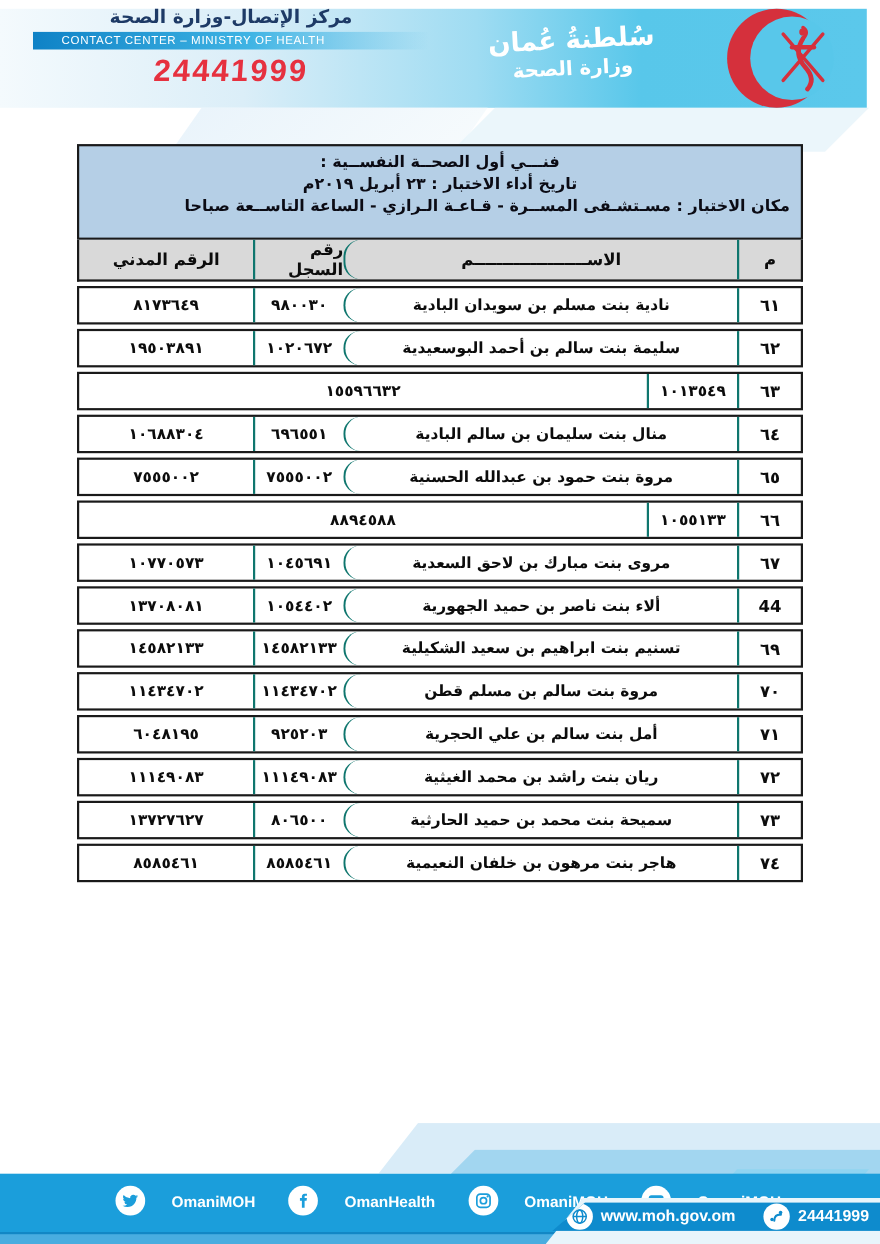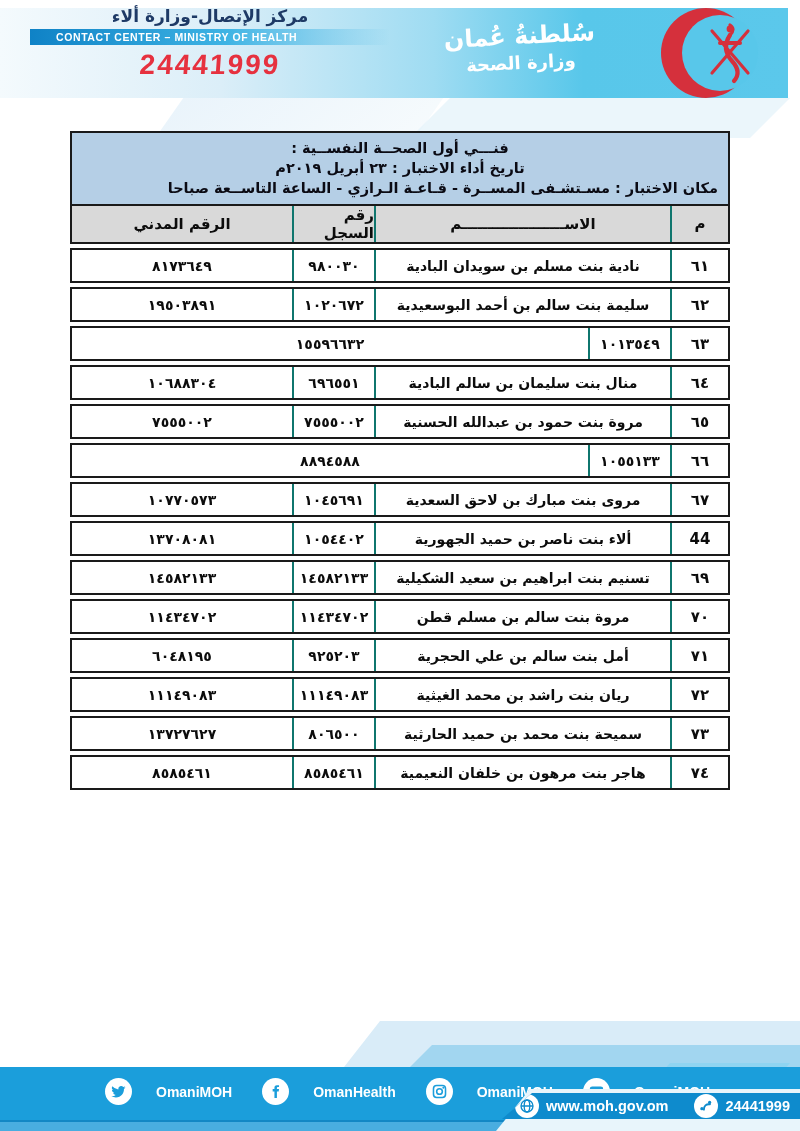--- a/index.html
+++ b/index.html
@@ -11,45 +11,45 @@
   .hdr-band{position:absolute;top:8px;left:0;width:788px;height:90px;
     background:linear-gradient(90deg,#f4fafd 0%,#dbeef8 28%,#9fdcf2 55%,#58c7ea 74%,#5bc8eb 100%);}
   .hdr-deco1{position:absolute;top:98px;left:150px;width:260px;height:95px;
     background:linear-gradient(115deg,#eaf4fb,#f7fbfd);transform:skewX(-35deg);}
   .hdr-deco2{position:absolute;top:98px;left:430px;width:340px;height:40px;
     background:#e3f2fa;transform:skewX(-45deg);opacity:.7;}
   .hdr-left{position:absolute;top:6px;left:30px;width:360px;text-align:center;}
   .hdr-ar{color:#1e3a66;font-weight:bold;font-size:17px;direction:rtl;}
   .hdr-en{margin-top:3px;height:16px;line-height:16px;text-align:left;padding-left:26px;
     background:linear-gradient(90deg,#0f82c6 0%,#3fb4e4 55%,rgba(120,200,235,0) 100%);
-    color:#fff;font-size:10.5px;font-weight:bold;letter-spacing:.6px;
+    color:#fff;font-size:10.5px;font-weight:normal;letter-spacing:.6px;
     font-family:"Liberation Sans",sans-serif;}
   .hdr-phone{margin-top:4px;color:#e6313f;font-weight:bold;font-size:28px;
     letter-spacing:2px;font-family:"Liberation Sans",sans-serif;transform:skewX(-4deg);}
   .callig{position:absolute;top:22px;right:175px;width:210px;text-align:center;
     color:#ffffff;direction:rtl;transform:rotate(-3deg);}
   .callig .l1{font-size:24px;font-weight:bold;letter-spacing:1px;}
   .callig .l2{font-size:18px;font-weight:bold;margin-top:2px;}
   .crest{position:absolute;top:5px;right:28px;}
 
   
   .doc{position:absolute;top:131px;left:70px;width:660px;direction:rtl;}
   .title-box{box-sizing:border-box;border:2px solid #1a1a1a;background:#b5cfe6;
-    padding:5px 10px 6px 10px;color:#0b0b14;font-weight:bold;font-size:14.5px;}
+    padding:5px 10px 18px 10px;color:#0b0b14;font-weight:bold;font-size:14.5px;}
   .title-box .tl{line-height:20px;text-align:center;}
   .title-box .tl3{text-align:right;}
   .head-row,.data-row{box-sizing:border-box;display:flex;direction:rtl;
     border:2px solid #1a1a1a;}
   .head-row{border-top:none;background:#d9d9d9;height:38px;}
   .data-row{background:#fff;height:35px;margin-top:4px;}
   .cell{box-sizing:border-box;display:flex;align-items:center;justify-content:center;
     font-weight:bold;color:#0c0c0c;overflow:hidden;}
   .cell:not(:last-child){border-left:2px solid #0f766e;}
   .c-serial{width:58px;font-size:15px;}
-  .c-name{width:296px;font-size:14px;}
+  .c-name{width:358px;font-size:14px;border-radius:16px;}
   .c-record{width:82px;font-size:14px;}
   .c-civil{flex:1;font-size:14px;}
   .head-row .cell{font-size:15px;}
 
   
   .f-deco-light{position:absolute;top:1021px;left:0;width:800px;height:46px;background:#d9ecf8;
     clip-path:polygon(43% 100%,47.5% 0,100% 0,100% 100%);}
   .f-deco-mid{position:absolute;top:1045px;left:0;width:800px;height:24px;background:#a2d6f0;
     clip-path:polygon(51% 100%,54% 0,100% 0,100% 100%);}
   .f-bar{position:absolute;top:1067px;left:0;width:800px;height:54px;background:#1b9edb;}
@@ -77,21 +77,21 @@
 </head>
 <body>
 
 <div class="page">
 
   <div class="hdr-band"></div>
   <div class="hdr-deco1"></div>
   <div class="hdr-deco2"></div>
 
   <div class="hdr-left">
-    <div class="hdr-ar">مركز الإتصال-وزارة ألاء</div>
+    <div class="hdr-ar">مركز الإتصال-وزارة الصحة</div>
     <div class="hdr-en">CONTACT CENTER – MINISTRY OF HEALTH</div>
     <div class="hdr-phone">24441999</div>
   </div>
 
   <div class="callig">
     <div class="l1">سُلطنةُ عُمان</div>
     <div class="l2">وزارة الصحة</div>
   </div>
 
   <svg class="crest" width="118" height="96" viewBox="0 0 118 96">

